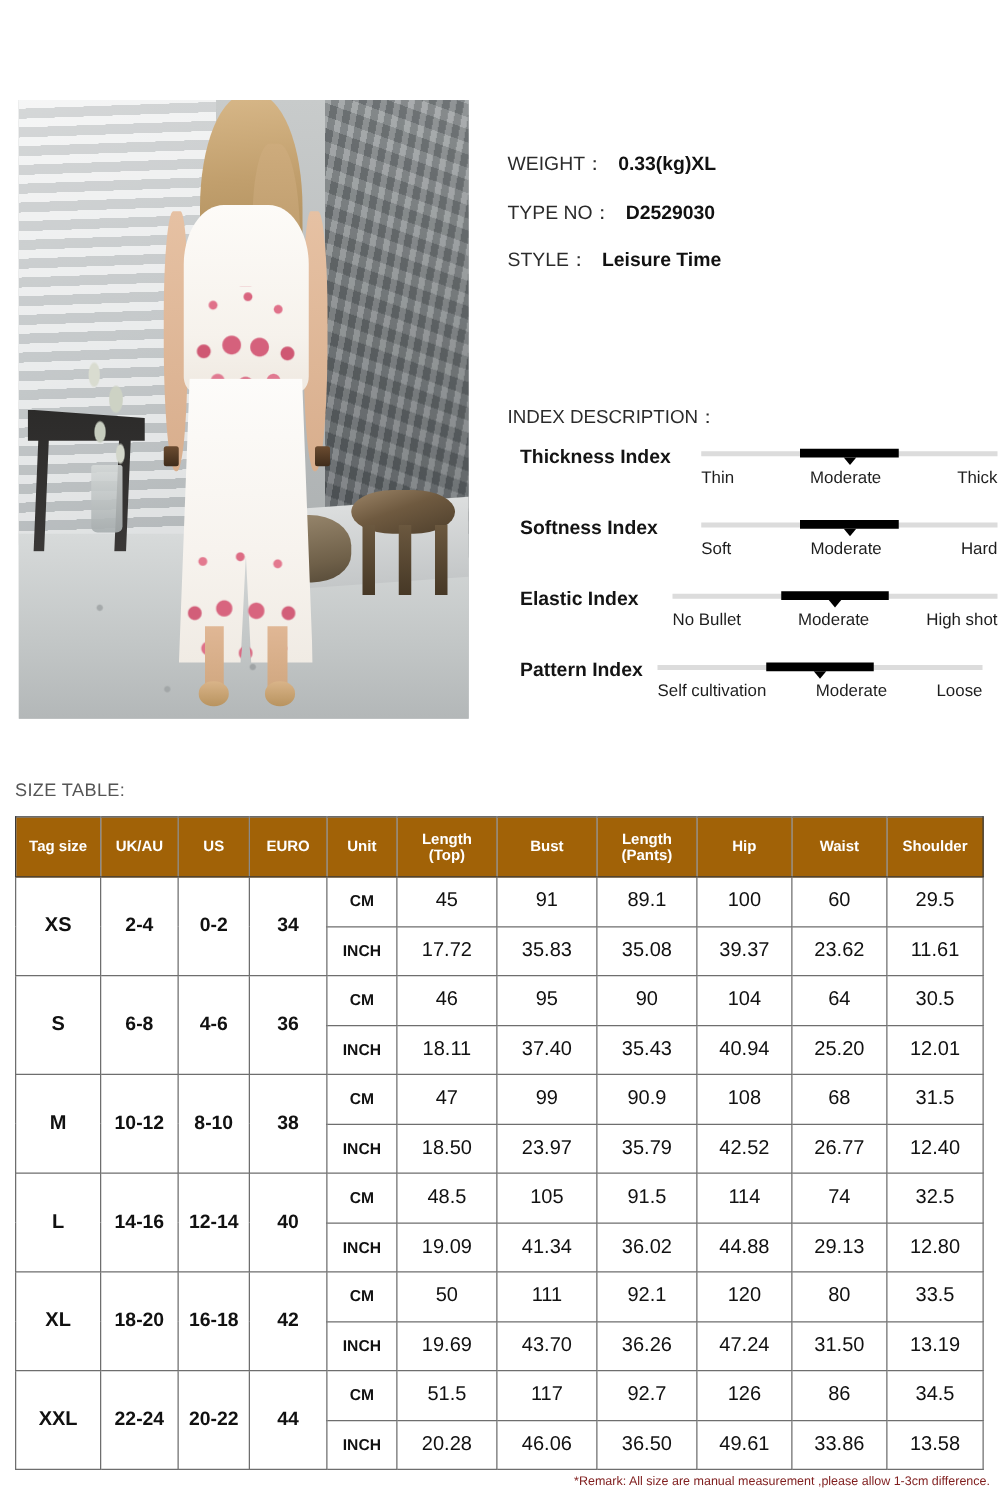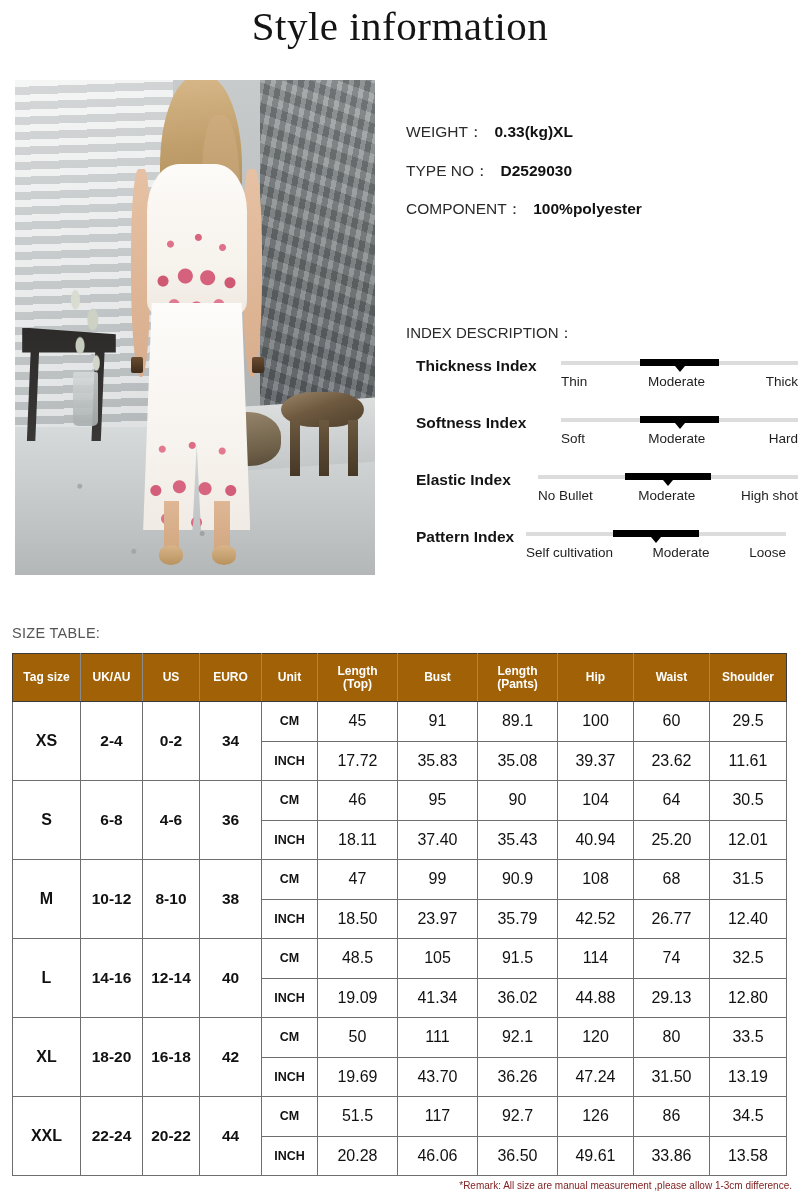--- a/index.html
+++ b/index.html
@@ -243,21 +243,20 @@
   .remark {
     position: absolute; right: 8px; top: 1180px;
     font-size: 10px; color: #7f1d1d; text-align: right;
   }
 </style>
 </head>
 <body>
 
 <div class="page">
 
-  <div class="title">Style information</div>
 
   <div class="photo">
     <div class="ph-wall-left"></div>
     <div class="ph-wall-mid"></div>
     <div class="ph-wall-right"></div>
     <div class="ph-ground"></div>
     <div class="ph-step"></div>
     <div class="ph-table"></div>
     <div class="ph-plant"></div>
     <div class="ph-vase"></div>
@@ -288,21 +287,21 @@
   </div>
 
   <div class="specs">
     <div class="spec-row">
       <span class="spec-key">WEIGHT：</span><span class="spec-val">0.33(kg)XL</span>
     </div>
     <div class="spec-row">
       <span class="spec-key">TYPE NO：</span><span class="spec-val">D2529030</span>
     </div>
     <div class="spec-row">
-      <span class="spec-key">COMPONENT：</span><span class="spec-val">100%polyester</span>
+      <span class="spec-key">STYLE：</span><span class="spec-val">Leisure Time</span>
     </div>
   </div>
 
   <div class="idx-title">INDEX DESCRIPTION：</div>
   <div class="idx-list">
 
     <div class="idx-item">
       <div class="idx-label">Thickness Index</div>
       <div class="idx-bar-wrap" style="left:145px; width:237px;">
         <div class="idx-track"></div>

